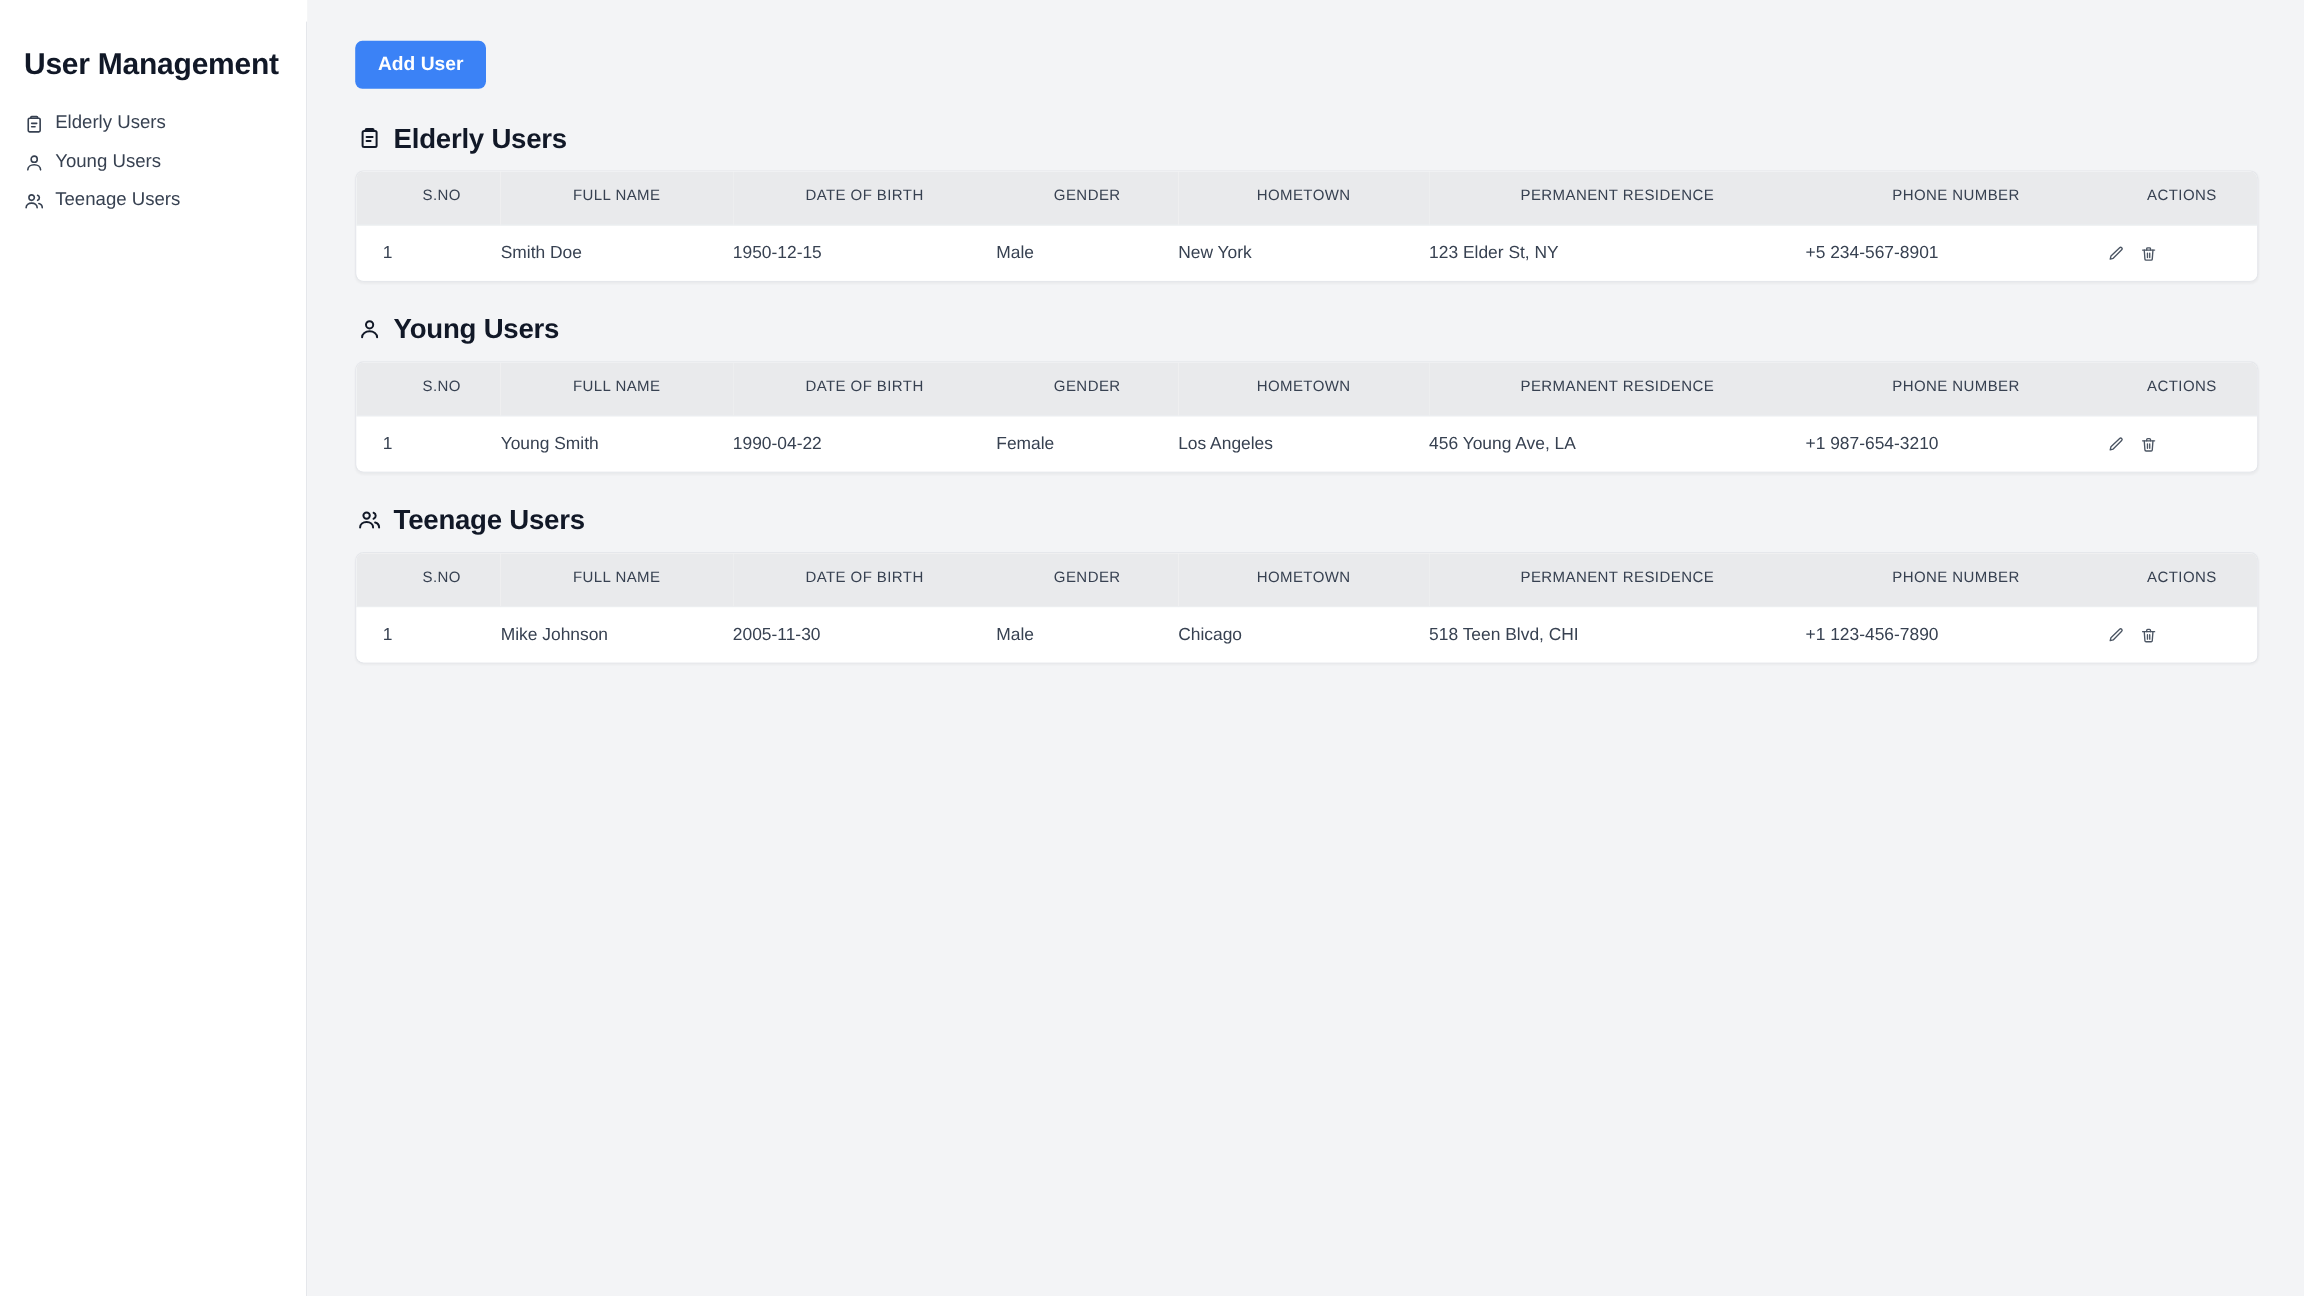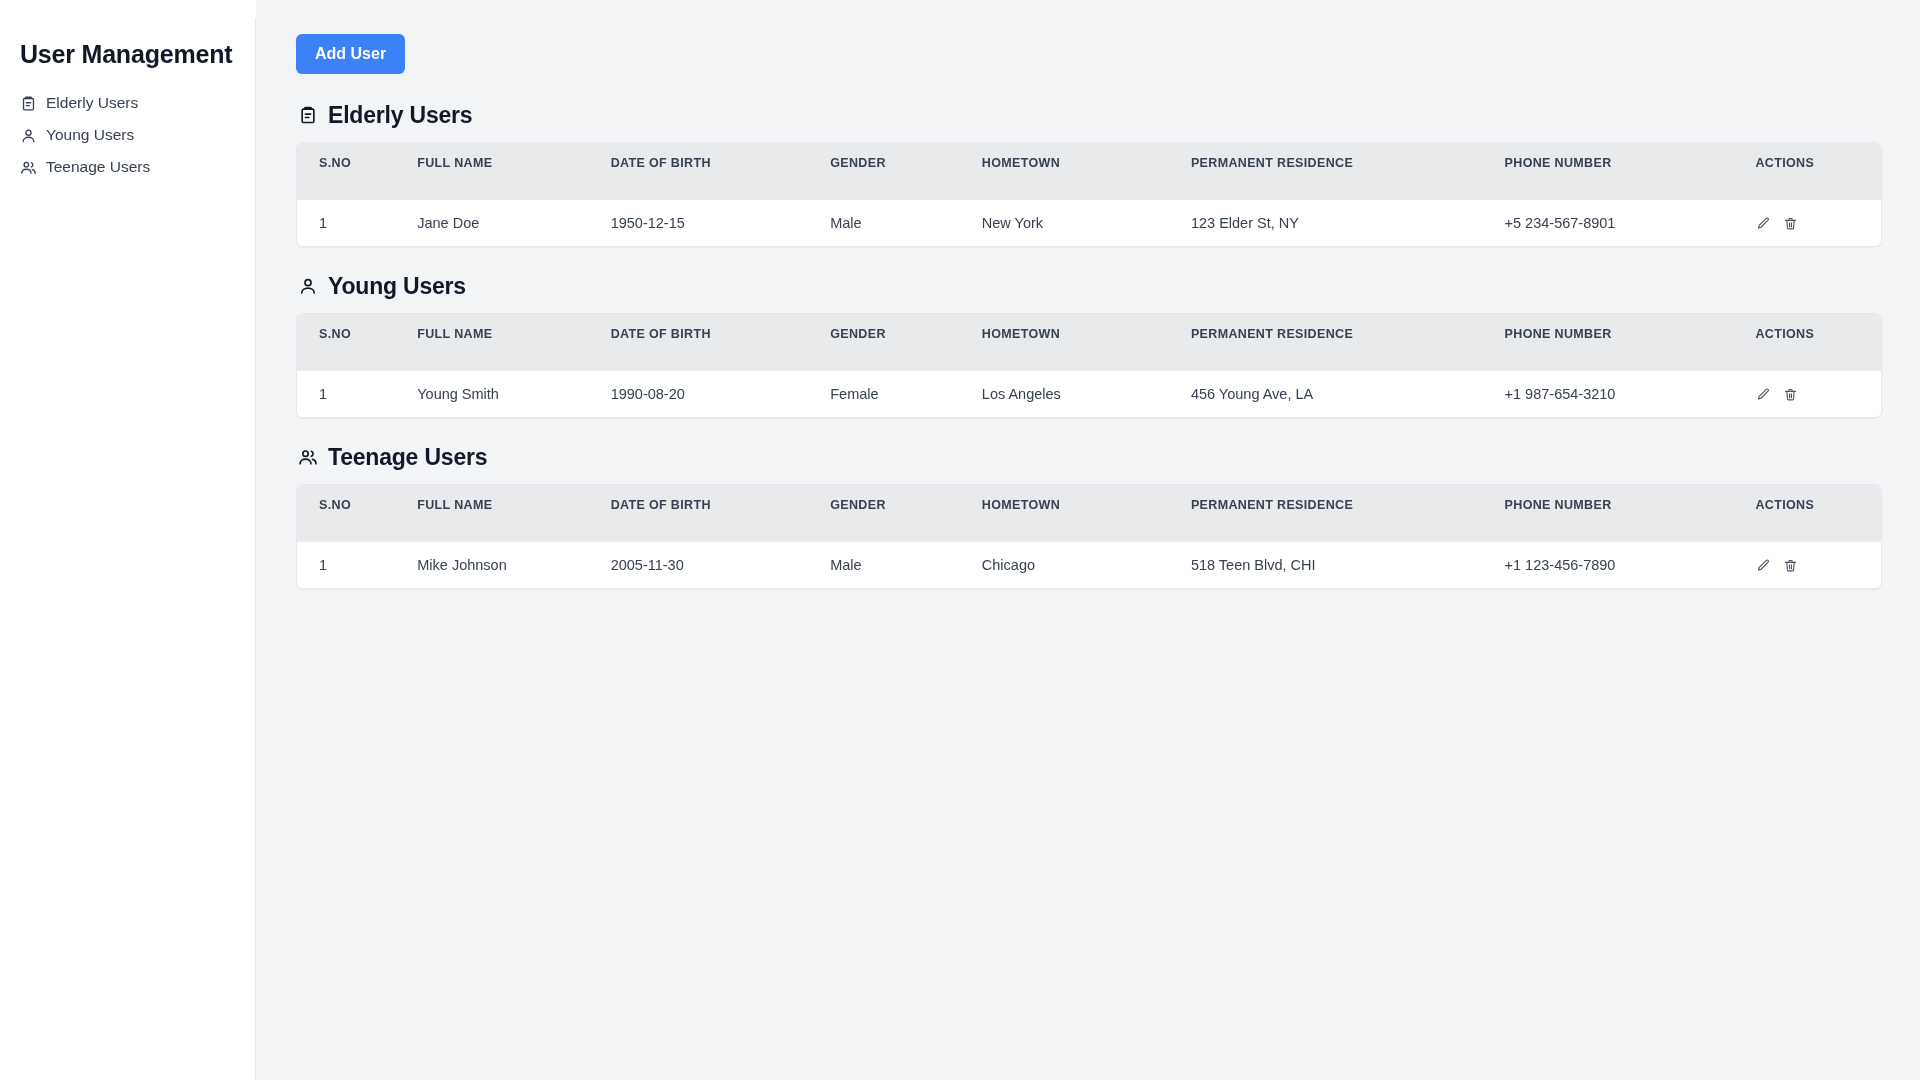--- a/index.html
+++ b/index.html
@@ -113,26 +113,26 @@
     overflow: hidden;
     box-shadow: 0 1px 2px rgba(0,0,0,0.04);
   }
   table {
     width: 100%;
     border-collapse: collapse;
     table-layout: fixed;
   }
   thead tr { background: #e9eaec; }
   th {
-    text-align: left;
+    text-align: center;
     font-size: 12.5px;
-    font-weight: bold;
+    font-weight: normal;
     letter-spacing: 0.35px;
     color: #374151;
-    padding: 13px 0 29px 0;
+    padding: 13px 0 17px 0;
     text-transform: uppercase;
     white-space: nowrap;
   }
   td {
     font-size: 14.5px;
     color: #374151;
     padding: 15px 0 15px 0;
     border-top: 1px solid #eceef0;
     white-space: nowrap;
   }
@@ -238,21 +238,21 @@
               <th class="c4">GENDER</th>
               <th class="c5">HOMETOWN</th>
               <th class="c6">PERMANENT RESIDENCE</th>
               <th class="c7">PHONE NUMBER</th>
               <th class="c8">ACTIONS</th>
             </tr>
           </thead>
           <tbody>
             <tr>
               <td class="c1">1</td>
-              <td class="c2">Jane Doe</td>
+              <td class="c2">Smith Doe</td>
               <td class="c3">1950-12-15</td>
               <td class="c4">Male</td>
               <td class="c5">New York</td>
               <td class="c6">123 Elder St, NY</td>
               <td class="c7">+5 234-567-8901</td>
               <td class="c8">
                 <div class="actions-cell">
                   <button class="icon-btn">
                     <span>
                       <svg viewBox="0 0 24 24" fill="none" stroke="currentColor" stroke-width="1.8" stroke-linecap="round" stroke-linejoin="round">
@@ -301,21 +301,21 @@
               <th class="c5">HOMETOWN</th>
               <th class="c6">PERMANENT RESIDENCE</th>
               <th class="c7">PHONE NUMBER</th>
               <th class="c8">ACTIONS</th>
             </tr>
           </thead>
           <tbody>
             <tr>
               <td class="c1">1</td>
               <td class="c2">Young Smith</td>
-              <td class="c3">1990-08-20</td>
+              <td class="c3">1990-04-22</td>
               <td class="c4">Female</td>
               <td class="c5">Los Angeles</td>
               <td class="c6">456 Young Ave, LA</td>
               <td class="c7">+1 987-654-3210</td>
               <td class="c8">
                 <div class="actions-cell">
                   <button class="icon-btn">
                     <span>
                       <svg viewBox="0 0 24 24" fill="none" stroke="currentColor" stroke-width="1.8" stroke-linecap="round" stroke-linejoin="round">
                         <path d="M16.6 3.9a1.9 1.9 0 0 1 2.7 2.7L8 18l-4 1 1-4z"></path>

